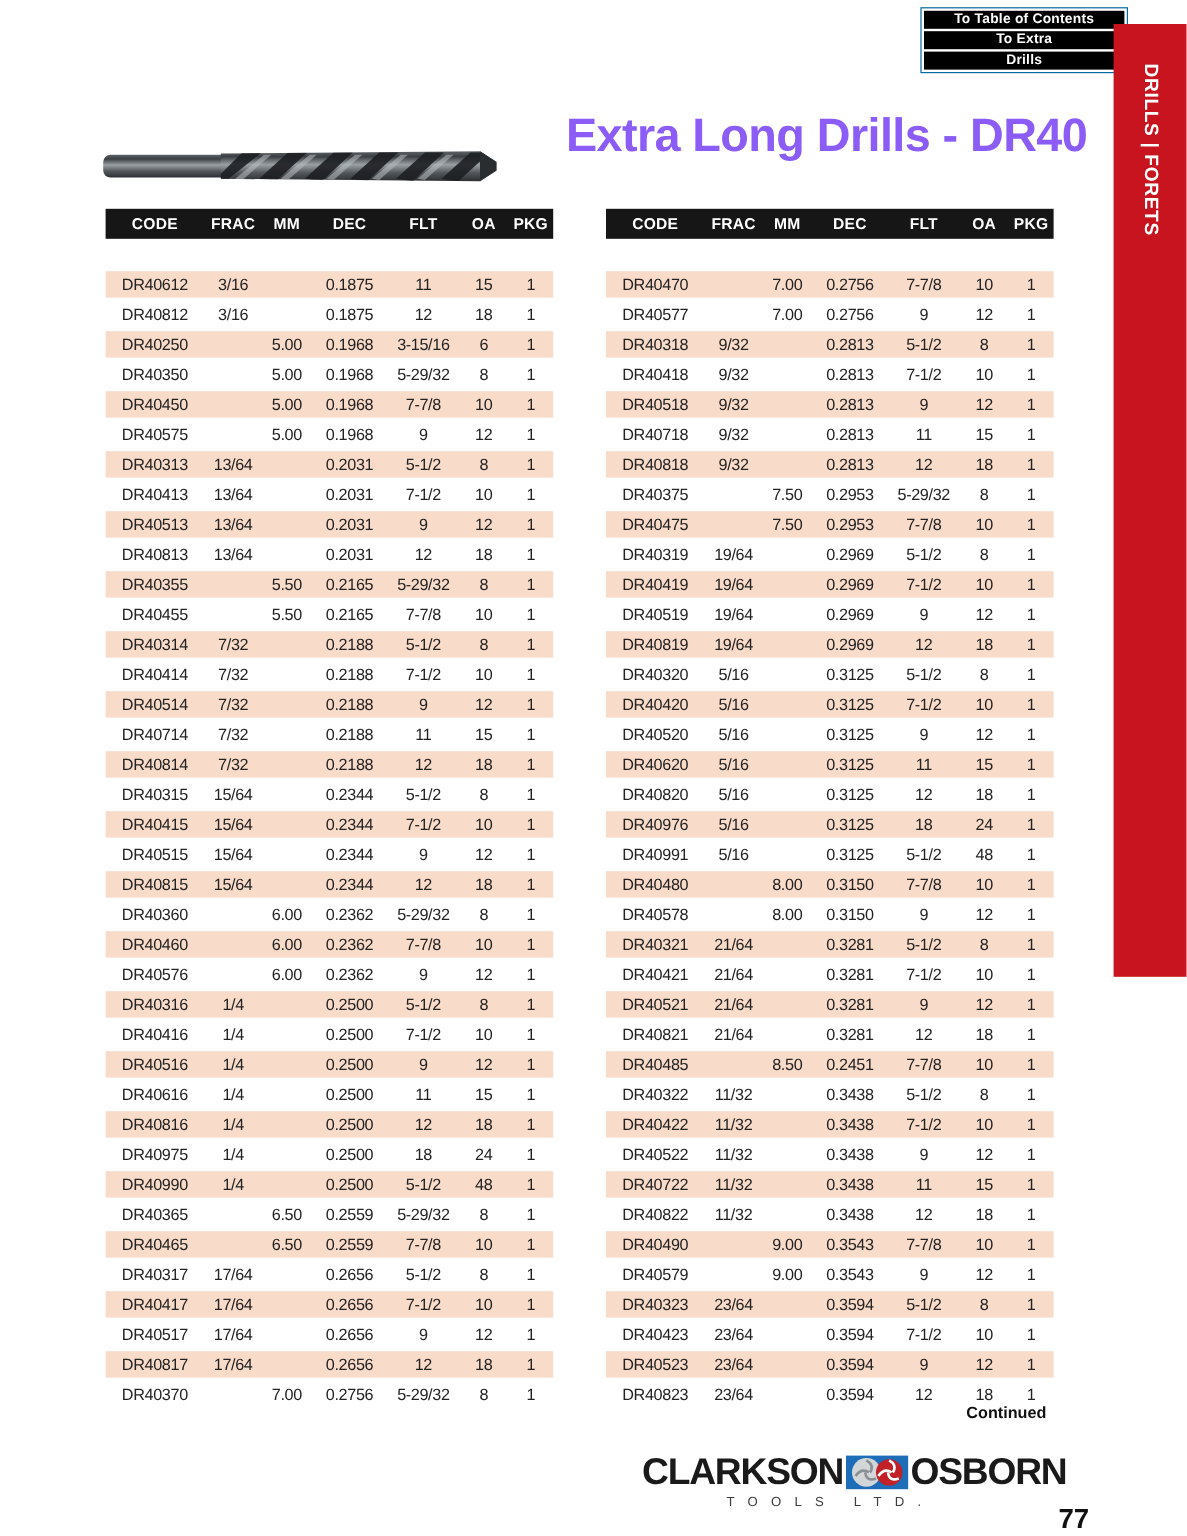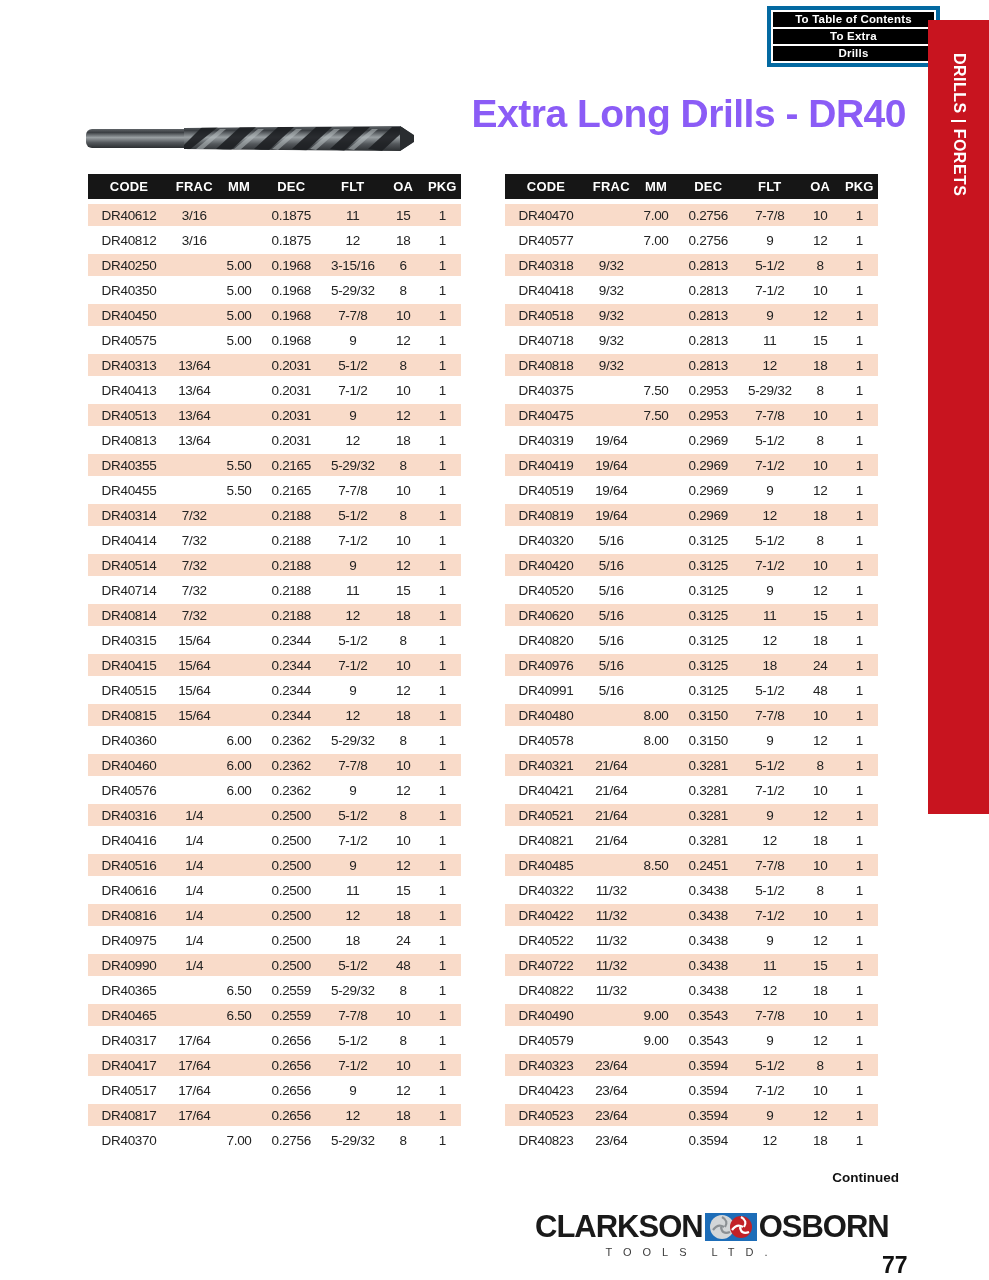--- a/index.html
+++ b/index.html
@@ -6,21 +6,21 @@
   html,body { background:#ffffff; }
   body { font-family:"Liberation Sans", sans-serif; }
   .page {
     position:relative; width:989px; height:1280px;
     background:#ffffff; overflow:hidden; margin:0 auto;
   }
 
   
   .nav-buttons {
     position:absolute; top:6px; left:767px; width:173px;
-    border:4px solid #0369a1; background:#ffffff; padding:2px;
+    border:1px solid #0369a1; background:#ffffff; padding:2px;
     display:flex; flex-direction:column; gap:2px;
   }
   .nav-btn {
     background:#000000; color:#ffffff; height:15px;
     font-size:11.5px; font-weight:bold; text-align:center;
     line-height:15px; letter-spacing:0.2px; cursor:pointer;
   }
 
   
   .side-tab {
@@ -44,37 +44,37 @@
   }
 
   
   .cat-table { position:absolute; top:174px; width:373px; }
   .cat-table.left  { left:88px; }
   .cat-table.right { left:505px; }
   .thead {
     height:25px; background:#161616; color:#ffffff;
     display:grid; grid-template-columns:22% 13% 11% 17% 16% 11% 10%;
     align-items:center; font-size:13px; font-weight:bold;
-    margin-bottom:5px;
+    margin-bottom:27px;
   }
   .thead .cell { text-align:center; letter-spacing:0.2px; }
   .row {
     height:22px; margin-bottom:3px;
     display:grid; grid-template-columns:22% 13% 11% 17% 16% 11% 10%;
     align-items:center;
   }
   .tbody .row:nth-child(odd) { background:#f9dbc9; }
   .row .cell {
     text-align:center; font-size:13.5px; color:#232323; letter-spacing:-0.3px;
     white-space:nowrap;
   }
 
   
   .continued {
-    position:absolute; top:1170px; left:526px; width:373px;
+    position:absolute; top:1170px; left:499px; width:373px;
     text-align:right; font-size:13.5px; font-weight:bold; color:#111111;
   }
 
   
   .footer-brand {
     position:absolute; left:535px; top:1211px;
     display:flex; align-items:center;justify-content:center;
   }
   .brand-word {
     font-size:31px; font-weight:800; color:#1a1a1a; letter-spacing:-1px;

